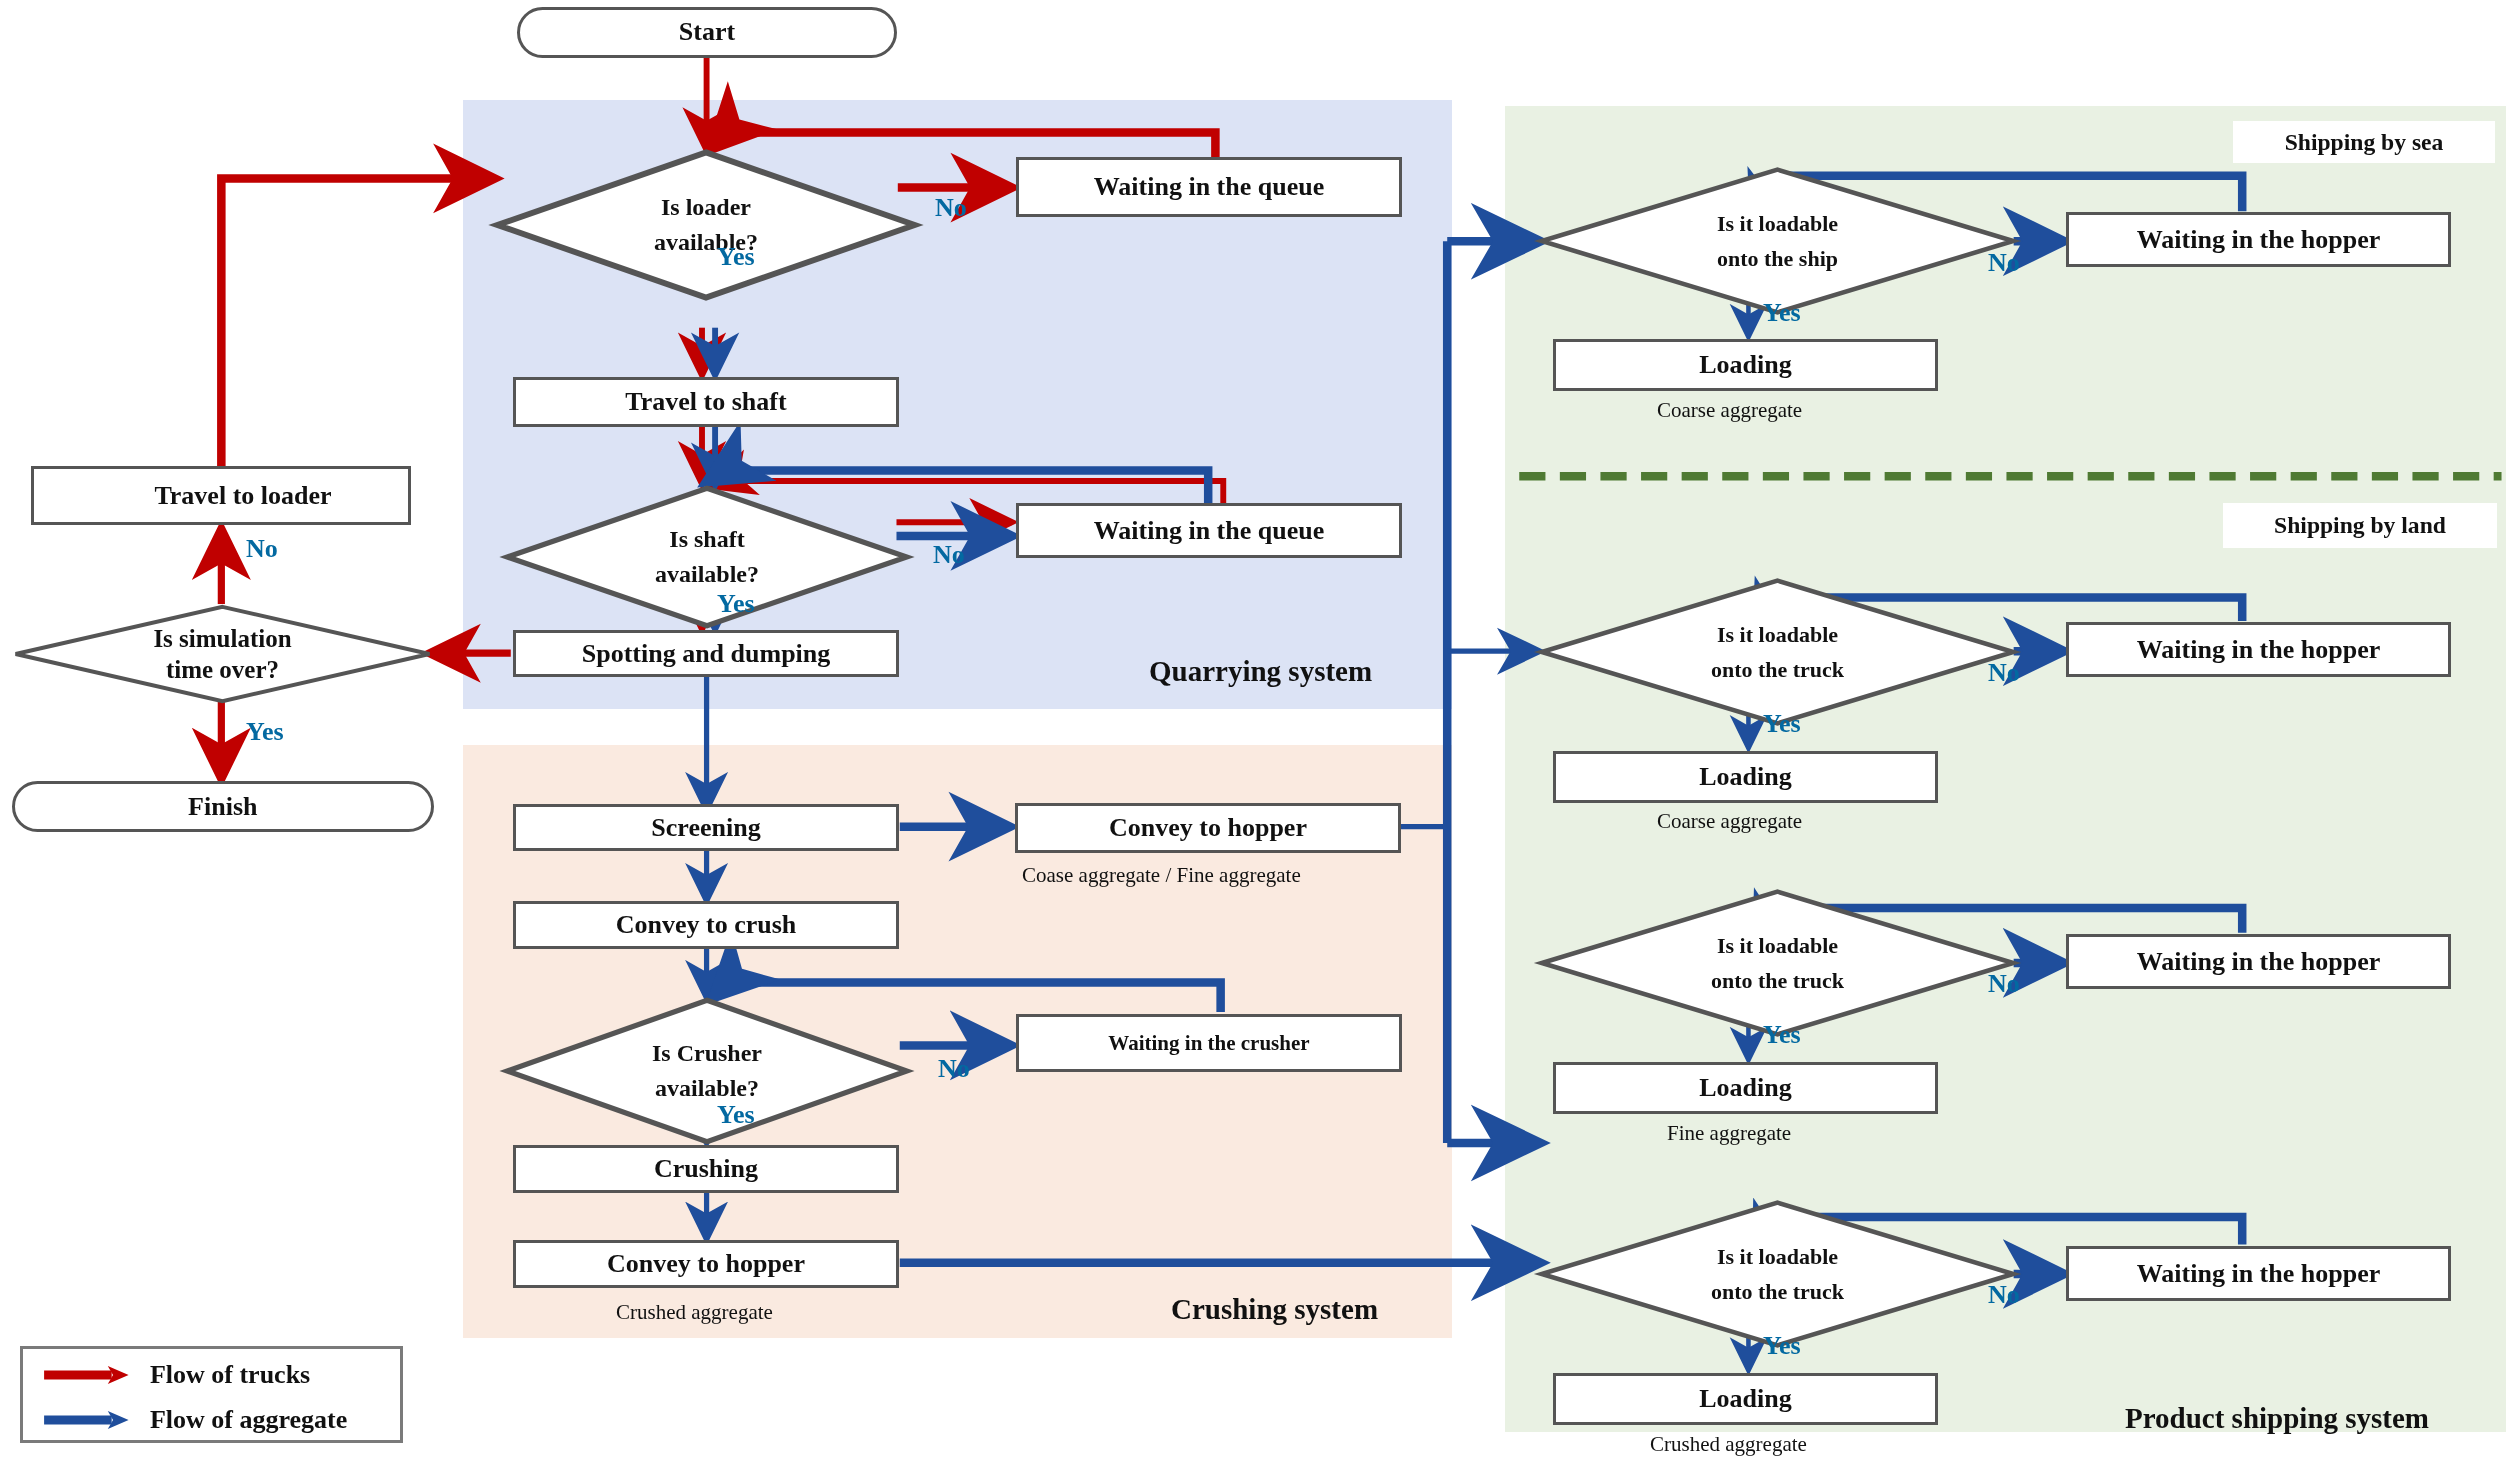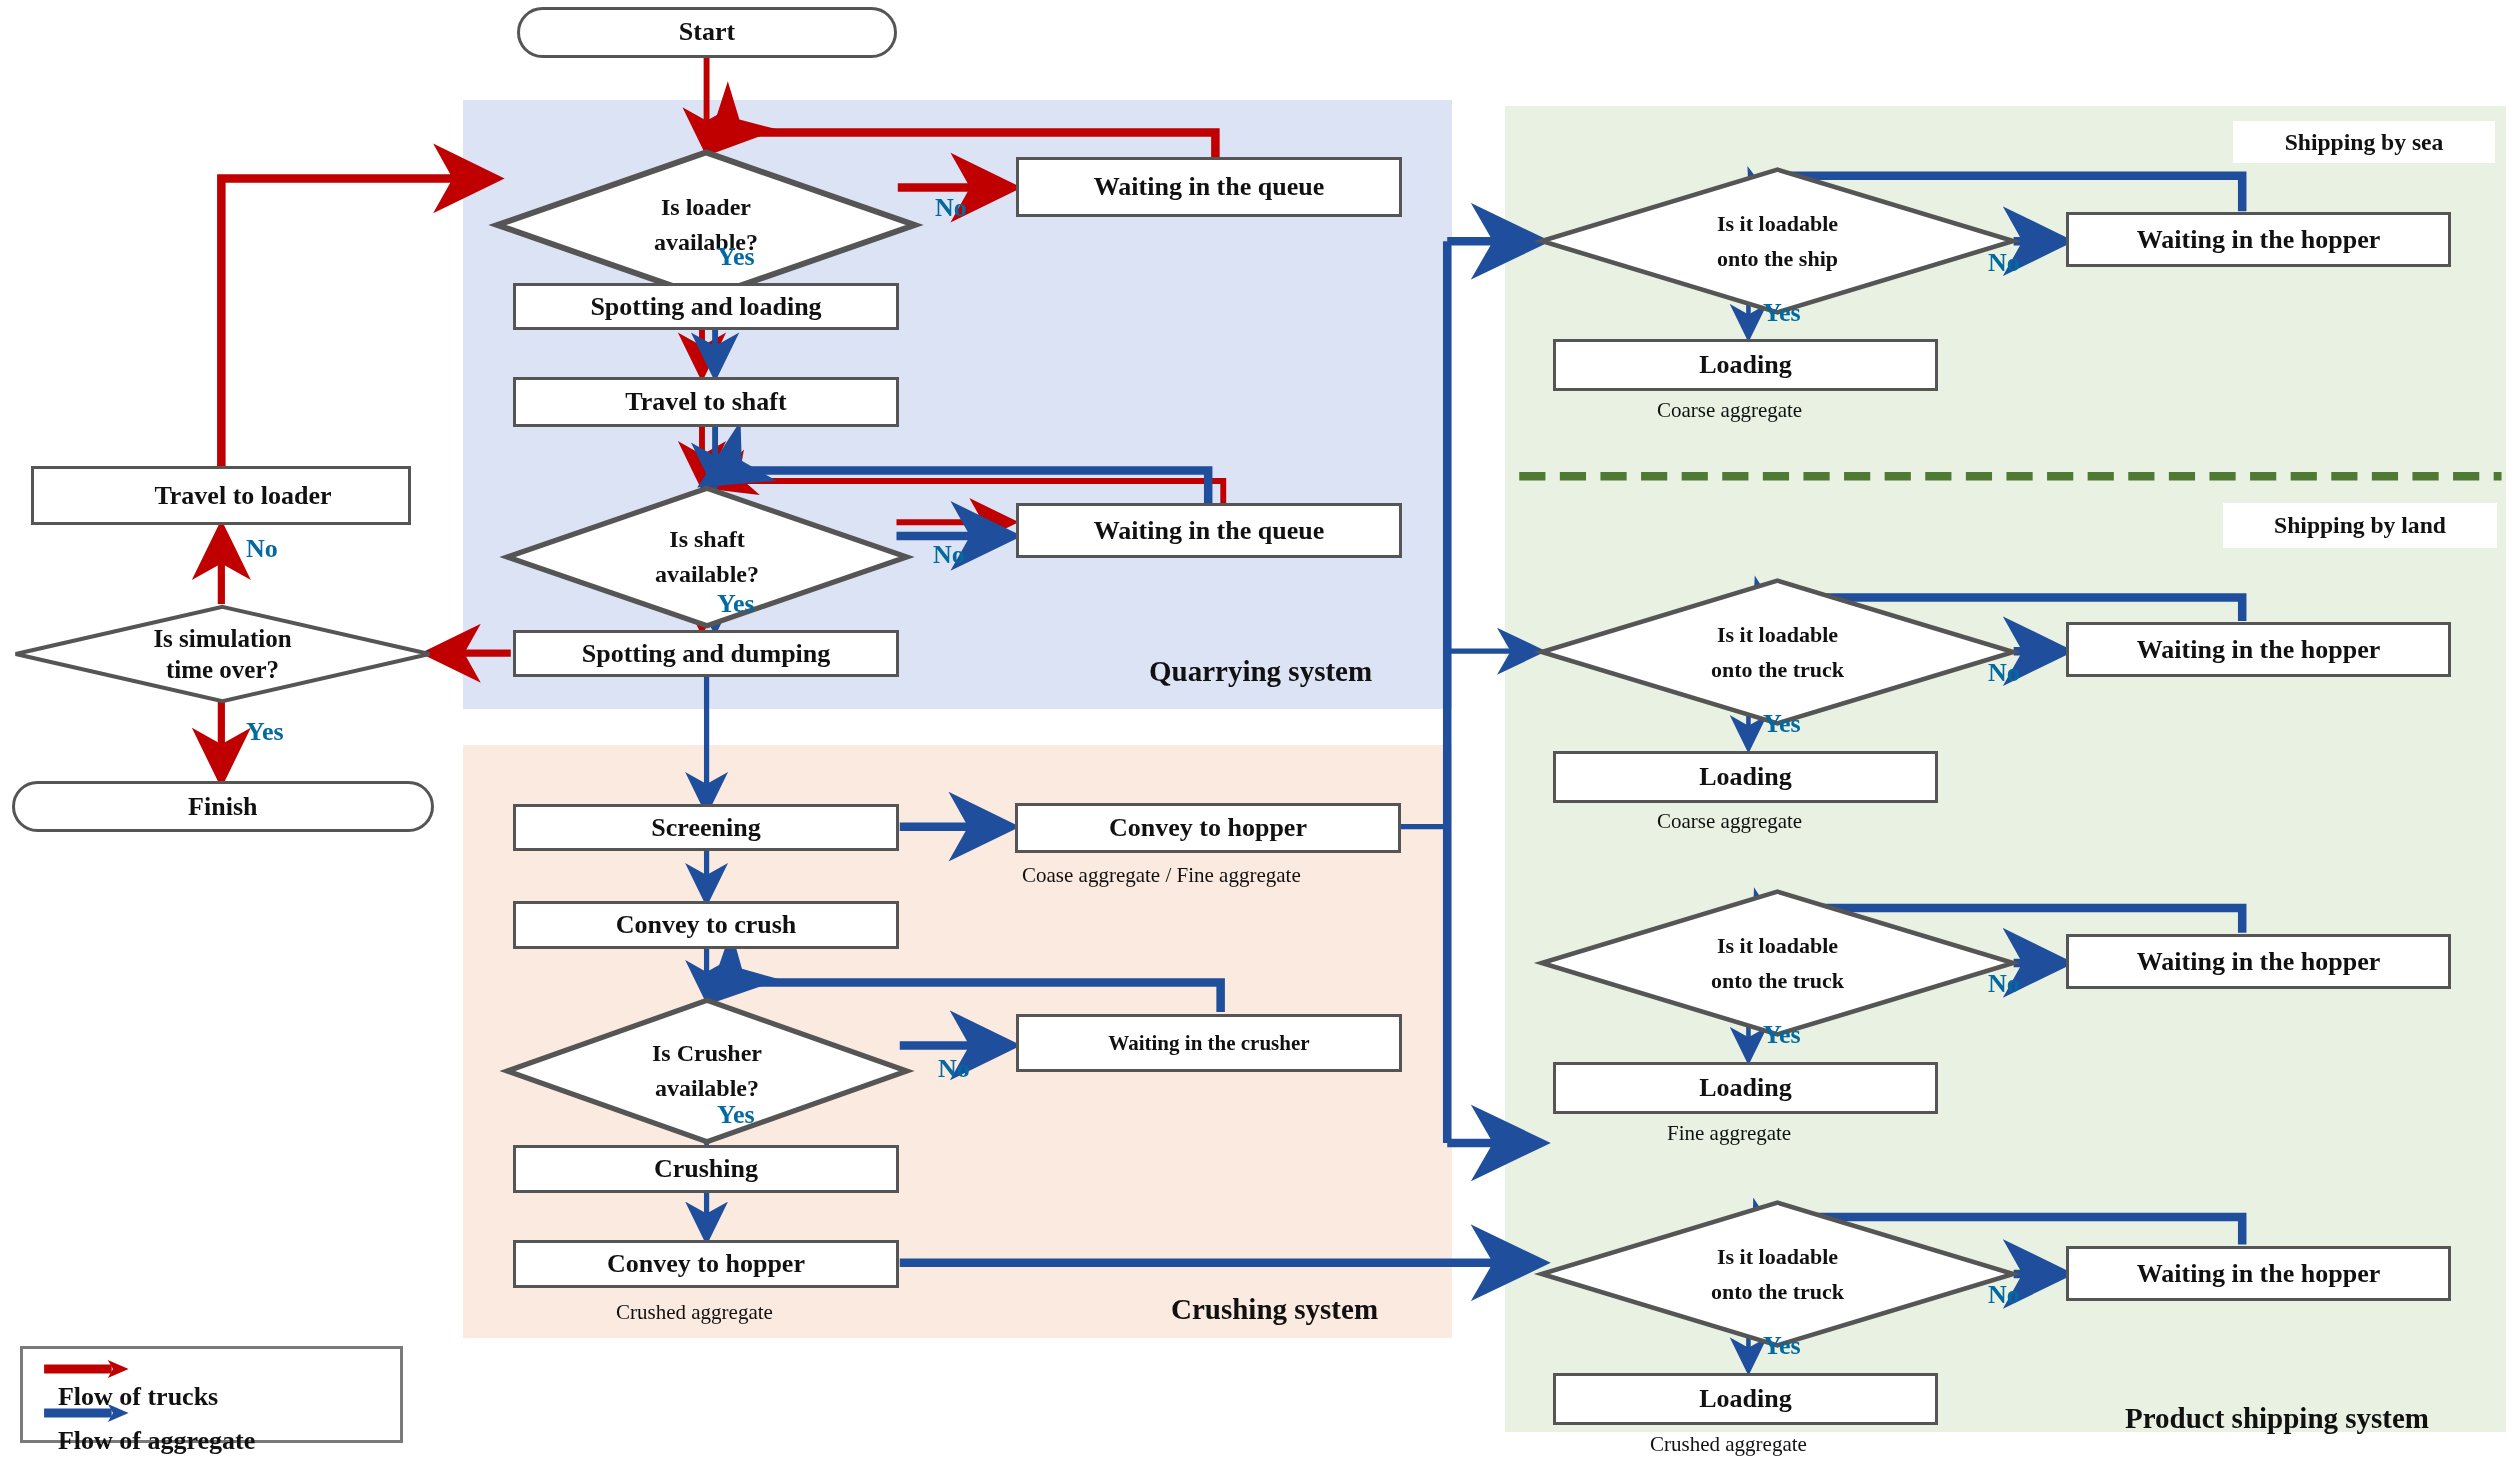--- a/index.html
+++ b/index.html
@@ -76,21 +76,21 @@
 
   #wires{position:absolute;left:0;top:0;width:2512px;height:1472px;pointer-events:none;}
 
   .legend{
     position:absolute;
     background:#ffffff;
     border:3.3px solid #7a7a7a;
     box-sizing:border-box;
   }
   .legend-row{
-    position:absolute;display:flex;align-items:flex-start;flex-direction:column;
+    position:absolute;display:flex;align-items:center;
   }
   .legend-txt{font-weight:bold;color:#111111;white-space:nowrap;}
 </style>
 </head>
 <body>
 
 <div id="root">
 
   <div class="panel panel-quarry" style="left:463px;top:100px;width:989px;height:609px;"></div>
   <div class="panel panel-crush" style="left:463px;top:745px;width:989px;height:593px;"></div>
@@ -202,23 +202,20 @@
       <span>available?</span>
     </div>
   </div>
   <div class="lbl" style="left:935px;top:193px;font-size:26px;">No</div>
   <div class="lbl" style="left:717px;top:242px;font-size:26px;">Yes</div>
 
   <div class="proc" style="left:1016px;top:157px;width:386px;height:60px;font-size:26px;">
     <span>Waiting in the queue</span>
   </div>
 
-  <div class="proc" style="left:513px;top:283px;width:386px;height:47px;font-size:26px;">
-    <span>Spotting and loading</span>
-  </div>
 
   <div class="proc" style="left:513px;top:377px;width:386px;height:50px;font-size:26px;">
     <span>Travel to shaft</span>
   </div>
 
   <div class="dec" style="left:504px;top:485px;width:406px;height:144px;">
     <svg width="406" height="144" viewBox="0 0 620 220">
       <polygon points="310,5 615,110 310,215 5,110" fill="#ffffff" stroke="#555555" stroke-width="8"></polygon>
     </svg>
     <div class="dectext" style="font-size:24px;">

